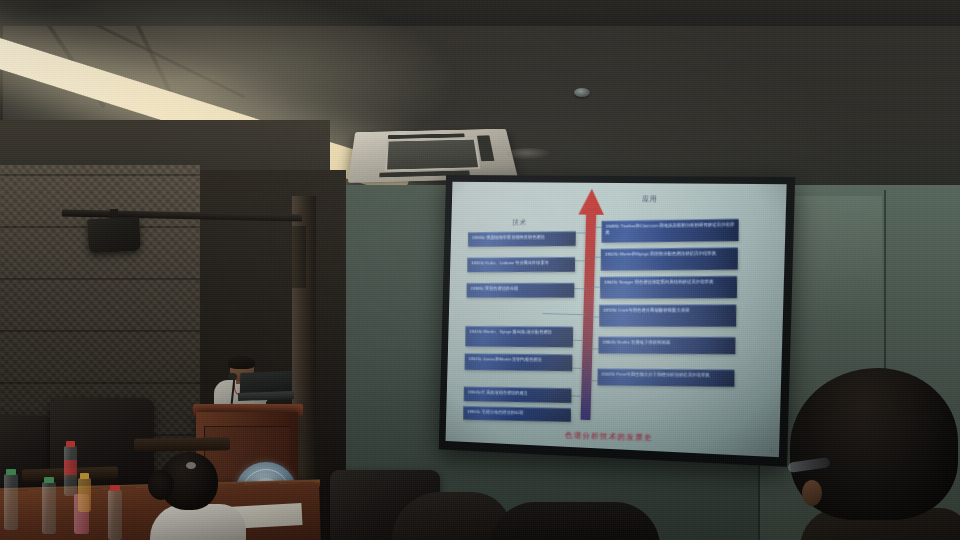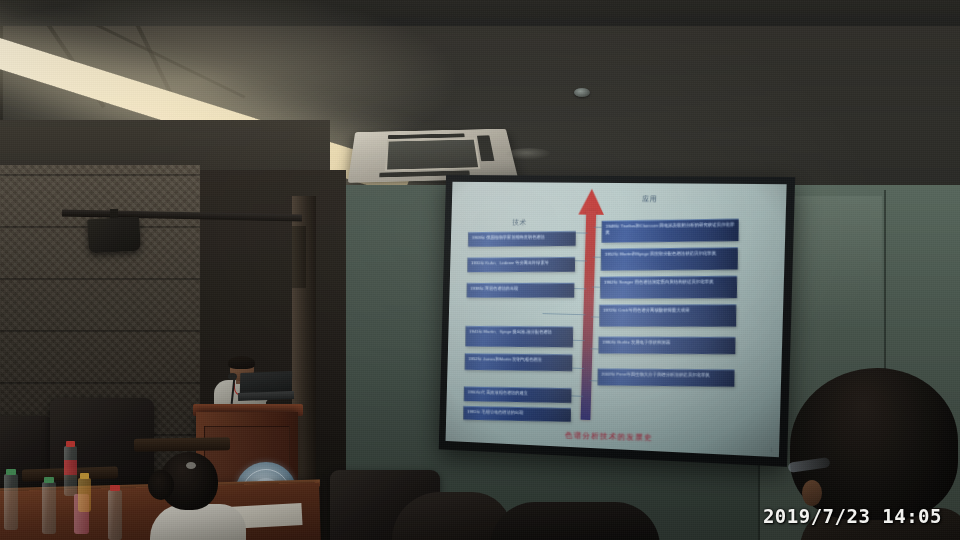--- a/index.html
+++ b/index.html
@@ -656,14 +656,13 @@
   <div class="attendee-b">
     <div class="att-b-shoulder"></div>
     <div class="att-b-hair"></div>
     <div class="att-b-ear"></div>
     <div class="att-b-glasses"></div>
   </div>
 
   <div class="photo-grade"></div>
   <div class="grain"></div>
 
-  <div class="timestamp">2019/7/23  14:05</div>
 </div>
 
 </body></html>

